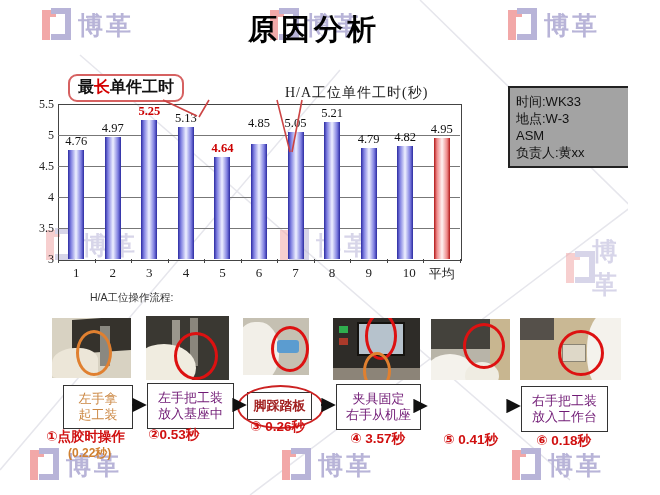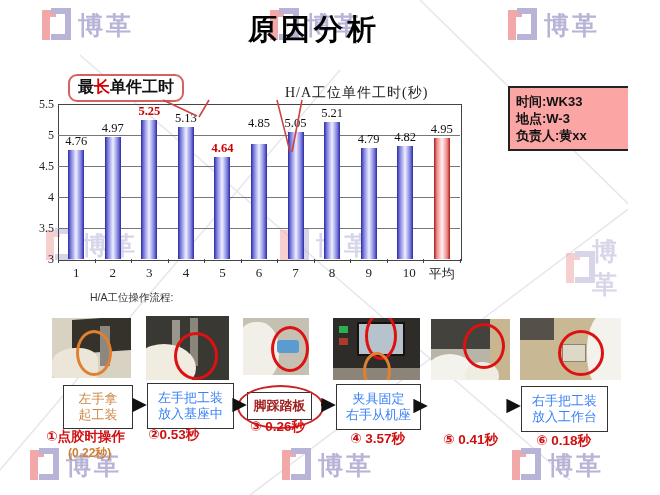--- a/index.html
+++ b/index.html
@@ -31,33 +31,33 @@
   .bar.avg{background:linear-gradient(to right,#b01818 0%,#ee8888 18%,#fff2f2 50%,#ee8888 82%,#b01818 100%);}
   .bar-label{position:absolute;text-align:center;font-family:"Liberation Serif","DejaVu Serif",serif;
              font-size:12.5px;color:#111;z-index:3;white-space:nowrap;}
   .bar-label.red{color:#cc0000;font-weight:bold;}
   .chart-title{position:absolute;left:285px;top:84px;z-index:2;white-space:nowrap;
                font-family:"Liberation Serif","DejaVu Serif",serif;font-size:14px;color:#222;letter-spacing:1px;}
   .callout{position:absolute;top:74px;background:#fff;border:2px solid #d66161;border-radius:9px;
            padding:1px 8px 2px 8px;font-size:16px;font-weight:bold;color:#111;z-index:3;white-space:nowrap;}
   .callout .hl{color:#d40000;}
   
-  .info-box{position:absolute;left:508px;top:86px;width:112px;border:2px solid #222;background:#fca5a5;
-            padding:5px 6px;font-size:13px;font-weight:700;line-height:17px;z-index:3;}
+  .info-box{position:absolute;left:508px;top:86px;width:112px;border:2px solid #222;background:#a3a3a3;
+            padding:5px 6px;font-size:13px;font-weight:400;line-height:17px;z-index:3;}
   .cause-box{position:absolute;left:484px;top:156px;width:146px;height:165px;border:2px solid #d99a5b;
              background:#fff;padding:4px 7px;font-size:13px;font-weight:600;line-height:18.2px;z-index:3;}
   
   .flow-heading{position:absolute;left:90px;top:291px;font-size:10.5px;color:#333;z-index:2;}
   .photo{position:absolute;overflow:hidden;z-index:2;}
   .photo .region{position:absolute;}
   .ann{position:absolute;border:3px solid #dd1111;border-radius:50%;z-index:3;}
   .ann.orange{border-color:#e08030;}
   .flow-box{position:absolute;border:1.5px solid #333;background:#fff;z-index:3;
             display:flex;flex-direction:column;align-items:center;justify-content:center;
-            font-size:13px;line-height:16px;text-align:center;color:#3b82f6;}
+            font-size:13px;line-height:16px;text-align:center;color:#701a75;}
   .flow-box.orange-text{color:#cc8844;}
   .flow-box.red-text{color:#a22222;font-weight:600;}
   .ellipse-ann{position:absolute;border:2.5px solid #cc2222;border-radius:50%;z-index:4;background:transparent;}
   .step-note{position:absolute;font-size:13.5px;font-weight:bold;color:#d01010;z-index:4;white-space:nowrap;}
   .step-sub{position:absolute;font-size:12px;font-weight:bold;color:#d08030;z-index:4;white-space:nowrap;}
   svg.overlay{position:absolute;left:0;top:0;z-index:4;pointer-events:none;}
   svg.underlay{position:absolute;left:0;top:0;z-index:0;pointer-events:none;}
 </style>
 </head>
 <body>
@@ -141,20 +141,21 @@
   <div class="plot"></div>
   <div id="chart-layer"></div>
 
   <div class="callout" style="left:68px;">
     <span>最</span><span class="hl">长</span><span>单件工时</span>
   </div>
 
   <div class="info-box">
     <div>时间:WK33</div>
     <div>地点:W-3</div>
+    <div>ASM</div>
     <div>负责人:黄xx</div>
   </div>
 
 
   <div class="flow-heading">H/A工位操作流程:</div>
 
   <div class="photo" style="left:52px;top:318px;width:79px;height:60px;background:#d8d2c2;">
     <div class="region" style="left:20px;top:0;right:0;height:34px;background:#35322c;transform:skewY(-4deg);"></div>
     <div class="region" style="left:0;bottom:0;width:46px;height:30px;background:#ece6d8;border-radius:50% 40% 10% 10%;"></div>
     <div class="region" style="left:48px;top:8px;width:10px;height:40px;background:#8a8880;"></div>

